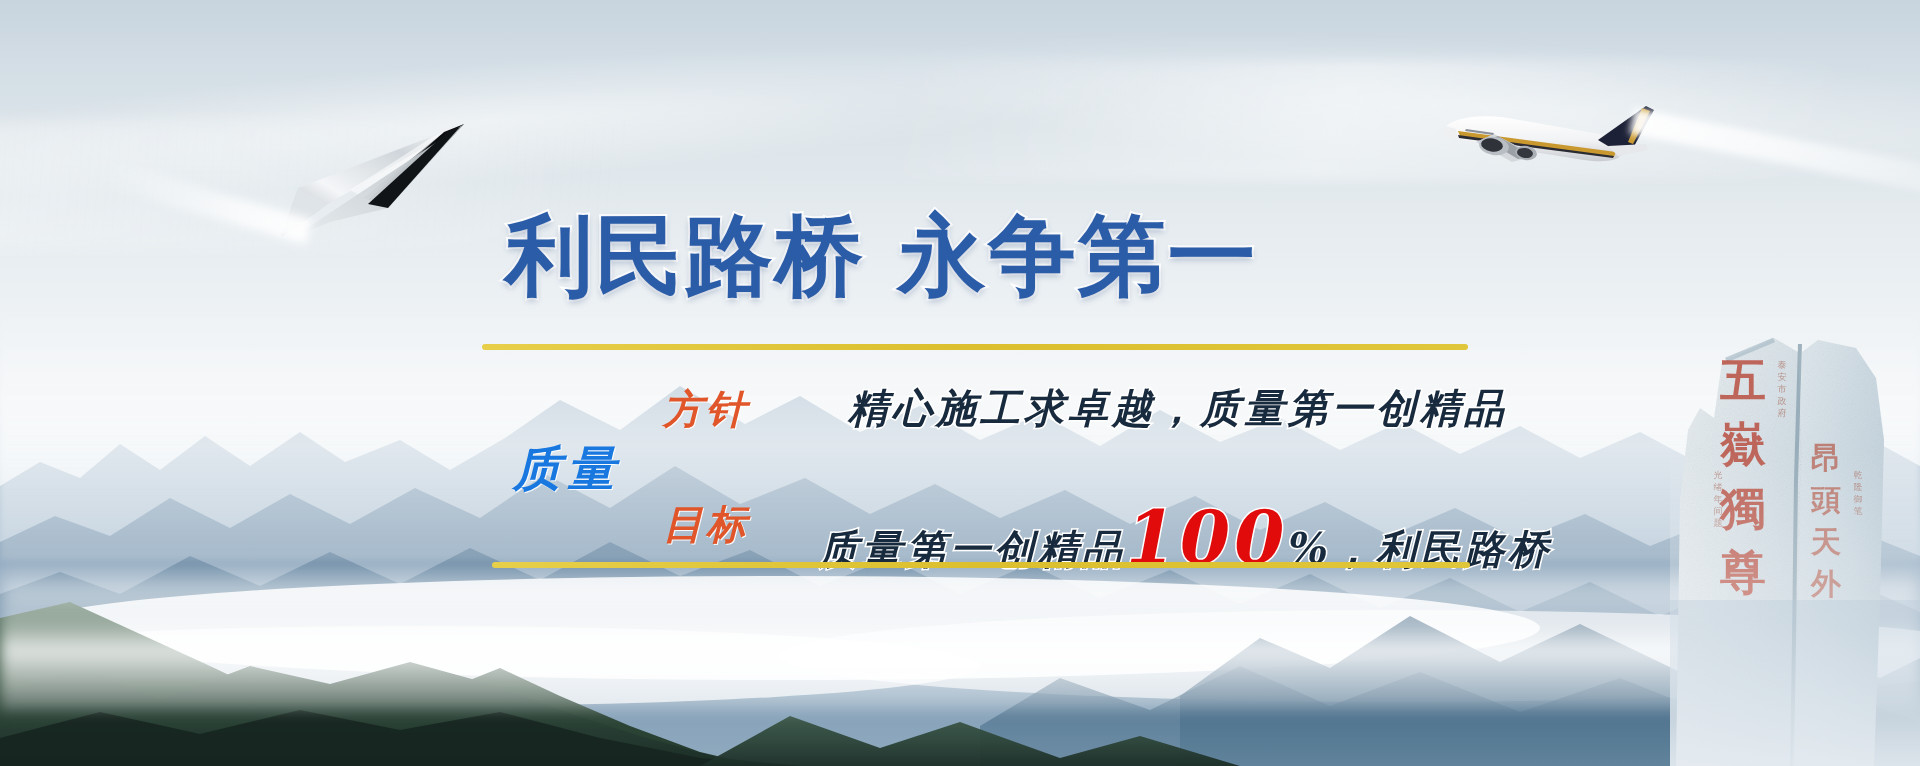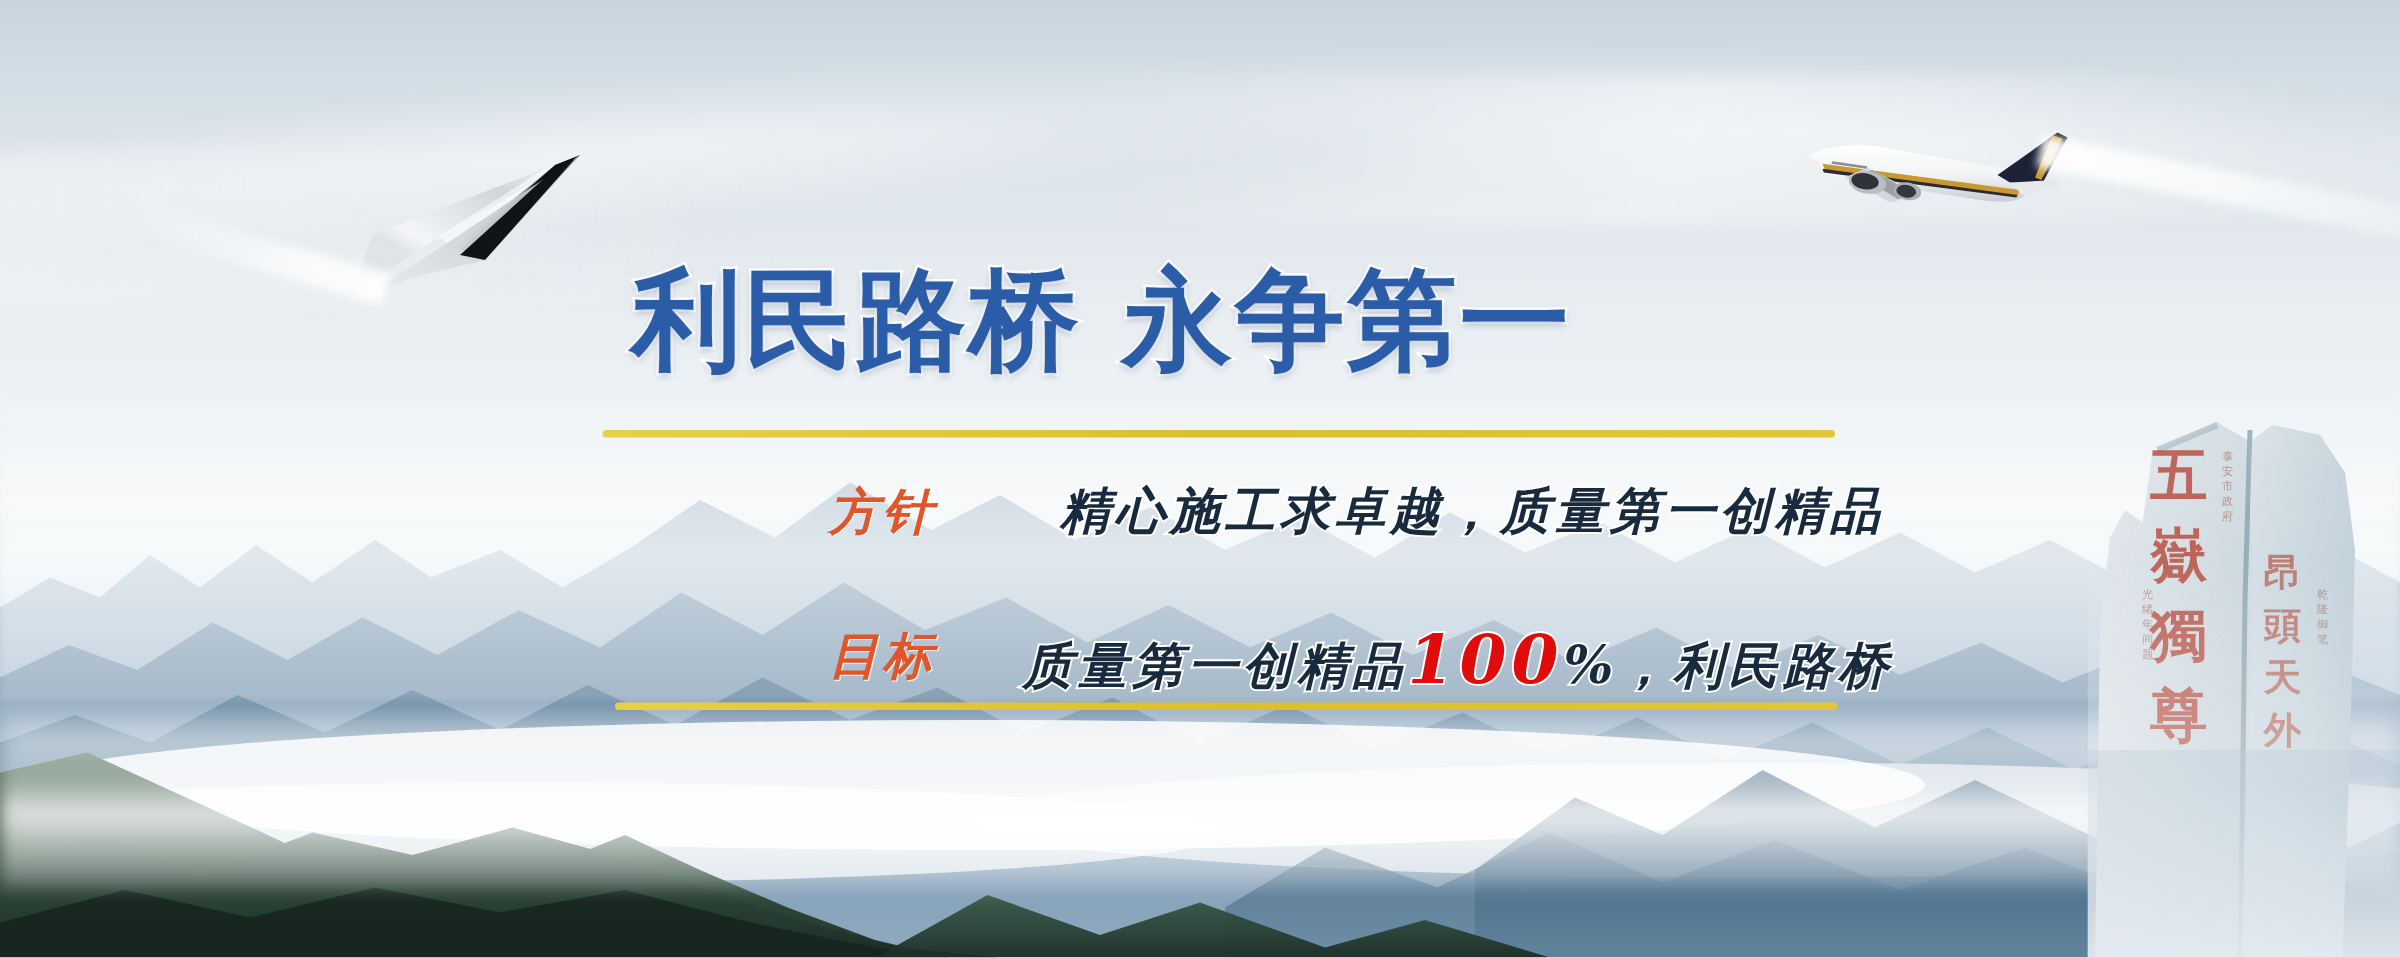--- a/index.html
+++ b/index.html
@@ -137,21 +137,21 @@
     font-size:40px;letter-spacing:4px;
     color:#182a3d;
     white-space:nowrap;
     -webkit-text-stroke:3px #ffffff;
     paint-order:stroke fill;
   }
   .slogan-1{left:820px;top:381px;margin-left:28px;}
   .slogan-2{left:818px;top:495px;}
   .slogan-2 .hl{
     color:#e20b0b;
-    font-size:54px;
+    font-size:72px;
     -webkit-text-stroke:3px #ffffff;
     paint-order:stroke fill;
   }
   .slogan-2 .pct{font-size:42px;}
 </style>
 </head>
 <body>
 
 <div class="banner">
 
@@ -368,20 +368,21 @@
   <div class="content">
 
     <div class="main-title">利民路桥 永争第一</div>
 
     <div class="rule rule-top"></div>
 
     <div class="tag tag-fangzhen">方针</div>
 
     <div class="slogan slogan-1">精心施工求卓越，质量第一创精品</div>
 
+    <div class="quality-word">质量</div>
 
     <div class="tag tag-mubiao">目标</div>
 
     <div class="slogan slogan-2"><span>质量第一创精品</span><span class="hl">100</span><span class="pct">%</span><span>，利民路桥</span></div>
 
     <div class="rule rule-bottom"></div>
   </div>
 </div>
 
 </body></html>

